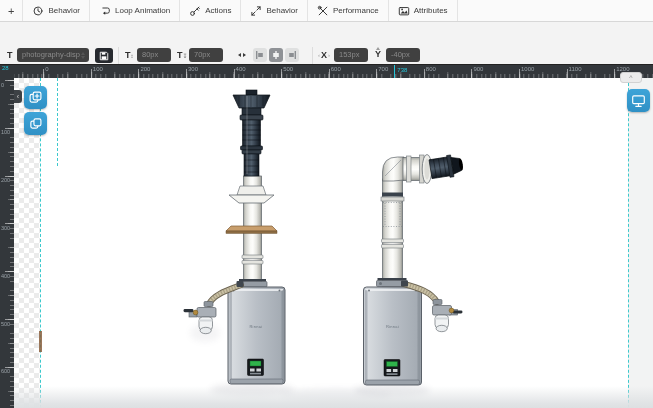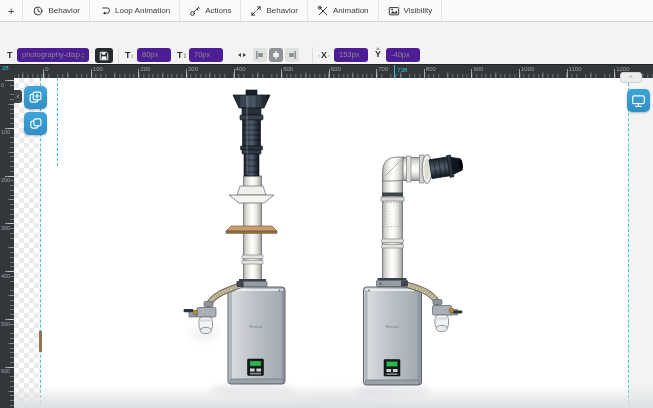--- a/index.html
+++ b/index.html
@@ -12,21 +12,21 @@
        border-right:1px solid #e4e4e4;white-space:nowrap;cursor:default;}
   .tab svg{display:block}
   .tab.active{background:#3da2d6;color:#fff;}
   .tab.plus{font-size:11px;padding:0 8px;color:#444;}
   .ticon{stroke:#2f2f2f;fill:none;stroke-width:1.1;stroke-linecap:round;stroke-linejoin:round}
   .tab.active .ticon{stroke:#fff}
   
   .toolbar{position:absolute;left:0;top:22px;width:653px;height:42px;background:#f3f3f3;}
   .tlab{position:absolute;height:14px;line-height:14px;font-size:9px;font-weight:bold;color:#2e2e2e;}
   .tlab .sub{font-size:6px;color:#6a6a6a;font-weight:normal;}
-  .field{position:absolute;height:14px;line-height:14px;background:#4c1d95;border-radius:3px;
+  .field{position:absolute;height:14px;line-height:14px;background:#404040;border-radius:3px;
          color:#8a8a8a;font-size:7.5px;padding-left:5px;box-sizing:border-box;}
   .vsep{position:absolute;top:25px;height:35px;width:1px;background:#dddddd;}
   .tri{width:0;height:0;display:inline-block;}
   .tri-u{border-left:2.5px solid transparent;border-right:2.5px solid transparent;border-bottom:3.5px solid #555;}
   .tri-d{border-left:2.5px solid transparent;border-right:2.5px solid transparent;border-top:3.5px solid #555;}
   .tri-l{border-top:2.5px solid transparent;border-bottom:2.5px solid transparent;border-right:3.5px solid #3a3a3a;}
   .tri-r{border-top:2.5px solid transparent;border-bottom:2.5px solid transparent;border-left:3.5px solid #3a3a3a;}
   .stack{position:absolute;display:flex;flex-direction:column;gap:1px;align-items:center;}
   .pair{position:absolute;display:flex;gap:2px;align-items:center;}
   .selectbox{display:flex;align-items:center;justify-content:space-between;padding-right:4px;}
@@ -120,29 +120,29 @@
       <svg class="ticon" width="12" height="12" viewBox="0 0 14 14">
         <path d="M8.6 2.2 H11.8 V5.4 M11.8 2.2 L8 6 M5.4 11.8 H2.2 V8.6 M2.2 11.8 L6 8"></path>
         </svg>
       <span>Behavior</span>
     </div>
     <div class="tab">
       <svg class="ticon" width="12" height="12" viewBox="0 0 14 14">
         <path d="M3 3 L11.5 11.5 M11.5 2.5 L2.5 11.5"></path>
           <circle cx="3.1" cy="3.1" r="1.6"></circle>
         </svg>
-      <span>Animation</span>
+      <span>Performance</span>
     </div>
     <div class="tab">
       <svg class="ticon" width="12" height="12" viewBox="0 0 14 14">
         <rect x="1.5" y="3" width="11" height="8.5" rx="1"></rect>
         <path d="M3 10 L5.8 7 L7.8 9 L9.8 6.5 L11.3 9.8" fill="#2f2f2f" stroke="none"></path>
         <circle cx="4.8" cy="5.2" r="1" fill="#2f2f2f" stroke="none"></circle>
         </svg>
-      <span>Visibility</span>
+      <span>Attributes</span>
     </div>
   </div>
 
   <div class="toolbar">
 
     <span class="tlab" style="left:7px;top:26px;">T</span>
     <div class="field selectbox" style="left:17px;top:26px;width:72px;">
       <span>photography-disp</span>
       <span class="stack" style="position:static;">
           <i class="tri tri-u"></i>

